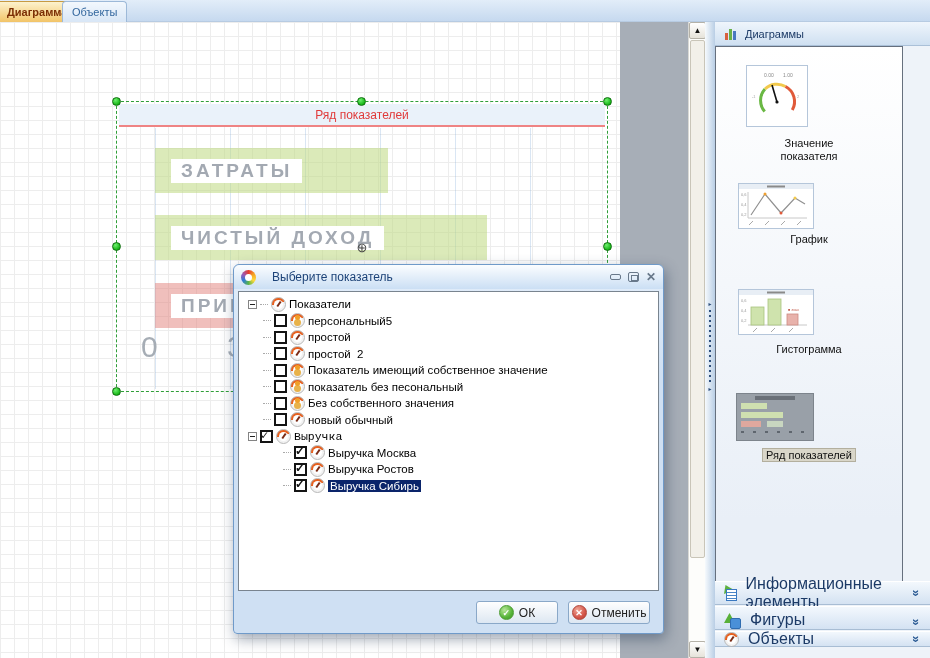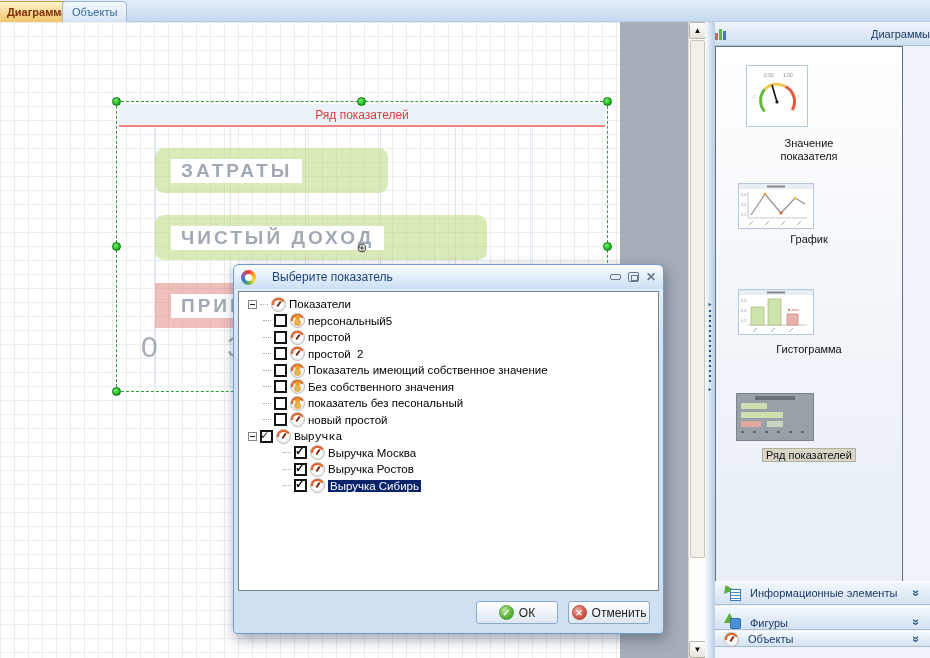--- a/index.html
+++ b/index.html
@@ -46,21 +46,21 @@
   .vgrid { position:absolute; left:38px; right:2px; top:26px; bottom:2px;
     background:repeating-linear-gradient(90deg,rgba(120,165,215,.28) 0 1px,transparent 1px 75px); }
   .handle { position:absolute; width:9px; height:9px; border-radius:50%;
     background:radial-gradient(circle at 35% 30%,#6ff06f,#17b517 70%); border:1px solid #0d700d; z-index:5; }
   .h-tl{left:-5px;top:-5px;} .h-tm{left:50%;margin-left:-5px;top:-5px;} .h-tr{right:-5px;top:-5px;}
   .h-ml{left:-5px;top:50%;margin-top:-5px;} .h-mr{right:-5px;top:50%;margin-top:-5px;}
   .h-bl{left:-5px;bottom:-5px;} .h-bm{left:50%;margin-left:-5px;bottom:-5px;} .h-br{right:-5px;bottom:-5px;}
   .w-header { position:absolute; left:2px; right:2px; top:2px; height:23px; background:#eaf2fa;
     border-bottom:2px solid #ef8484; text-align:center; font-size:12px; line-height:22px; color:#e03a3a; }
   .bar { position:absolute; left:38px; display:flex; align-items:center; }
-  .bar.green { background:rgba(189,216,128,.55);border-radius:9px; }
+  .bar.green { background:rgba(189,216,128,.55); }
   .bar.red { background:rgba(226,128,122,.5); }
   .bar-label { margin-left:16px; background:#fff; padding:1px 10px; font-size:19px; font-weight:bold;
     letter-spacing:3px; color:#a3a9b2; white-space:nowrap; }
   .axis-num { position:absolute; font-size:30px; color:#a6adb5; }
   .center-marker { position:absolute; left:50%; top:50%; transform:translate(-50%,-50%);
     font-size:13px; color:#444; z-index:4; }
 
   
   .dialog { position:absolute; left:233px; top:264px; width:431px; height:370px; z-index:50;
     background:linear-gradient(#e3eefa,#cfe0f3 30%,#cfe0f3); border:1px solid #6f9ac9;
@@ -107,42 +107,42 @@
   .btn-ok { left:242px; } .btn-cancel { left:334px; }
   .ic-round { width:15px; height:15px; border-radius:50%; color:#fff; font-size:9px; font-weight:bold;
     text-align:center; line-height:15px; }
   .ic-ok { background:radial-gradient(circle at 35% 30%,#b9e79a,#57b438 60%,#3d9427); border:1px solid #4d9c32; }
   .ic-cancel { background:radial-gradient(circle at 35% 30%,#f0a898,#d4564a 60%,#b43a2e); border:1px solid #b04438; }
 
   
   .sidebar { position:absolute; left:715px; top:22px; width:215px; height:636px; background:#eef3f9; }
   .sb-header { position:absolute; left:0; top:0; width:215px; height:24px;
     background:linear-gradient(#eff5fc,#cfe0f1); border-bottom:1px solid #aac0d8;
-    display:flex; align-items:center; gap:9px; font-size:11px; color:#1c3a66;justify-content:space-between; }
+    display:flex; align-items:center; gap:9px; padding-left:10px; font-size:11px; color:#1c3a66; }
   .pic-charts { display:flex; align-items:flex-end; gap:1px; height:12px; }
   .pic-charts i { width:3px; display:block; }
   .pic-charts i:nth-child(1){ height:7px; background:#d86040; }
   .pic-charts i:nth-child(2){ height:11px; background:#68b048; }
   .pic-charts i:nth-child(3){ height:9px; background:#4878c0; }
   .sb-content { position:absolute; left:0; top:24px; width:188px; height:558px;
     border:1px solid #66707e; background:linear-gradient(180deg,#ffffff,#e9eff7 85%); }
   .thumb { position:absolute; background:#fff; border:1px solid #b5c6da; }
   .t-gauge { left:30px; top:18px; width:62px; height:62px; }
   .t-line { left:22px; top:136px; width:76px; height:46px; }
   .t-hist { left:22px; top:242px; width:76px; height:46px; }
   .t-series { left:20px; top:346px; width:78px; height:48px; background:#99a0a8; border:1px solid #7d848c; padding:2px 4px; }
   .t-series .tsbar { height:6px; margin-top:3px; }
   .ts-title { height:4px; background:#6a7078; margin:0 14px; }
   .sb-label { position:absolute; width:100%; text-align:center; font-size:11px; color:#111; line-height:13px; }
   .lbl-gauge { top:90px; } .lbl-line { top:186px; } .lbl-hist { top:296px; }
   .lbl-series { top:402px; }
   .lbl-series span { background:#d9d6c9; border:1px solid #b3af9e; padding:0 3px; }
   .sb-bar { position:absolute; left:0; width:215px; height:24px;
     background:linear-gradient(#f3f8fd,#d4e2f2); border-top:1px solid #fff; border-bottom:1px solid #a8bdd4;
-    display:flex; align-items:center; gap:9px; padding-left:9px; font-size:11px; color:#1c3a66; }
+    display:flex; align-items:center; gap:9px; padding-left:9px; font-size:16px; color:#1c3a66; }
   .bar-info { top:559px; } .bar-shapes { top:584px;align-items:flex-end; } .bar-objects { top:609px; height:16px; }
   .chev { margin-left:auto; margin-right:10px; color:#2f5e96; font-weight:bold; font-size:12px;
     transform:rotate(90deg); }
   .chev::after { content:"\00BB"; }
   .pic { width:17px; height:16px; position:relative; display:block; }
   .pic-info::before { content:""; position:absolute; left:0; top:0; width:10px; height:9px;
     background:#5cb040; clip-path:polygon(0 100%,15% 0,100% 55%); }
   .pic-info::after { content:""; position:absolute; right:0; bottom:0; width:9px; height:10px;
     background:repeating-linear-gradient(#fff 0 2px,#4a86c8 2px 3px); border:1px solid #3a78c0; }
   .pic-shapes::before { content:""; position:absolute; left:0; top:0; width:11px; height:10px;
@@ -248,33 +248,33 @@
     <div class="trow lvl1">
       <span class="conn"></span>
       <span class="cb"></span>
       <span class="ticon person"></span>
       <span class="tlabel">Показатель имеющий собственное значение</span>
     </div>
     <div class="trow lvl1">
       <span class="conn"></span>
       <span class="cb"></span>
       <span class="ticon person"></span>
+      <span class="tlabel">показатель без песональный</span>
+    </div>
+    <div class="trow lvl1">
+      <span class="conn"></span>
+      <span class="cb"></span>
+      <span class="ticon person"></span>
       <span class="tlabel">Без собственного значения</span>
     </div>
     <div class="trow lvl1">
       <span class="conn"></span>
       <span class="cb"></span>
-      <span class="ticon person"></span>
-      <span class="tlabel">показатель без песональный</span>
-    </div>
-    <div class="trow lvl1">
-      <span class="conn"></span>
-      <span class="cb"></span>
-      <span class="ticon gauge"></span>
-      <span class="tlabel">новый простой</span>
+      <span class="ticon gauge"></span>
+      <span class="tlabel">новый обычный</span>
     </div>
 
     <div class="trow lvl1 hasexp">
       <span class="exp"></span>
       <span class="cb on"></span>
       <span class="ticon gauge"></span>
       <span class="tlabel">Выручка</span>
     </div>
     <div class="trow lvl2">
       <span class="conn"></span>

